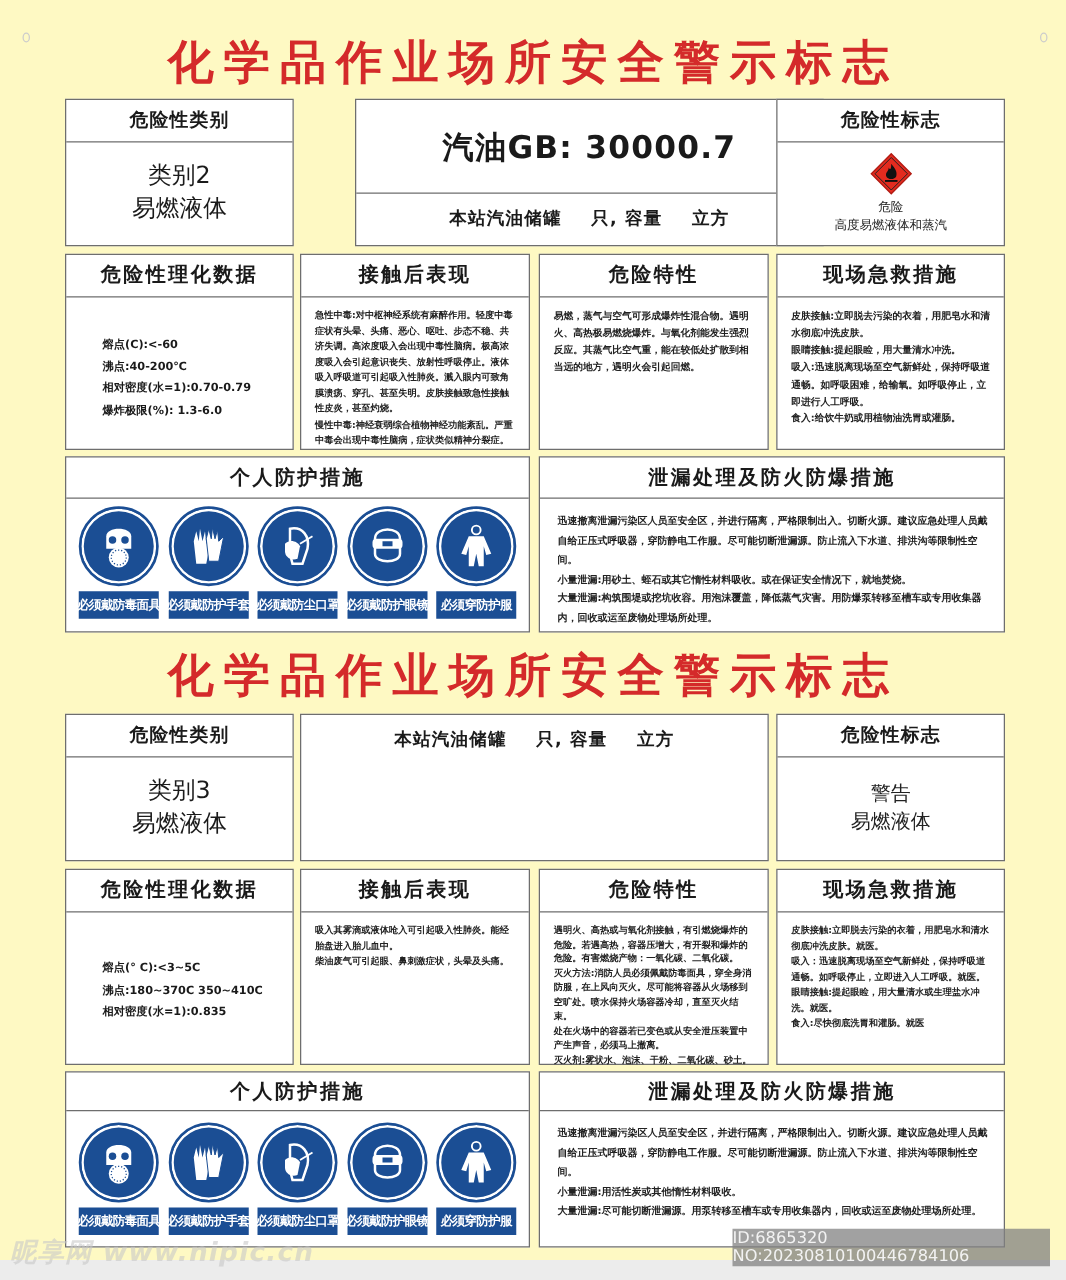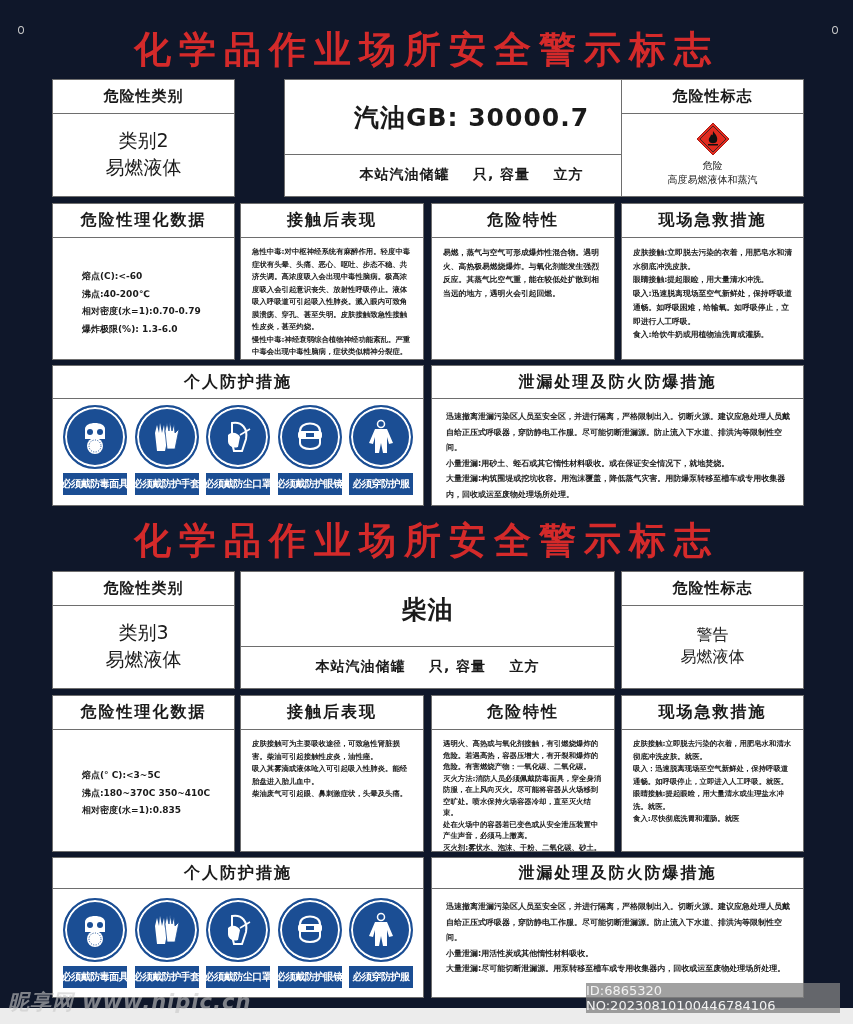--- a/index.html
+++ b/index.html
@@ -4,21 +4,21 @@
 <style>
   html, body { margin: 0; padding: 0; }
   body {
     width: 853px; height: 1024px; position: relative; overflow: hidden;
     background: #ececec;
     font-family: "DejaVu Sans", "Liberation Sans", sans-serif;
     color: #1a1a1a;
   }
   .board {
     position: absolute; left: 0; top: 0; width: 853px; height: 1008px;
-    background: #0f172a;
+    background: #fef9c3;
   }
   .corner-hole { position: absolute; width: 4px; height: 6px; border: 1px solid #ccc; border-radius: 50%; }
   .title {
     position: absolute; left: 0; width: 853px; text-align: center;
     color: #d42a2a; font-weight: bold; font-size: 37px; letter-spacing: 8px;
     line-height: 44px;
   }
   .box {
     position: absolute; box-sizing: border-box;
     border: 1.5px solid #6e6e6e; background: #fff;
@@ -204,23 +204,20 @@
 
   <div class="box" style="left:52px;top:571px;width:183px;height:118px;">
     <div class="hdr sm" style="height:34px;">危险性类别</div>
     <div class="center-fill" style="height:80px;">
       <div class="cat-text">类别3</div>
       <div class="cat-text">易燃液体</div>
     </div>
   </div>
 
   <div class="box" style="left:240px;top:571px;width:375px;height:118px;">
-    <div class="center-fill" style="height:75px;border-bottom:1.5px solid #6e6e6e;box-sizing:border-box;">
-      <div class="product-name">柴油</div>
-    </div>
     <div class="center-fill" style="height:40px;">
       <div class="tank-line">本站汽油储罐    只, 容量    立方</div>
     </div>
   </div>
 
   <div class="box" style="left:621px;top:571px;width:183px;height:118px;">
     <div class="hdr sm" style="height:34px;">危险性标志</div>
     <div class="center-fill" style="height:80px;">
       <div class="serif-warn" style="font-size:16px;line-height:22px;">警告</div>
       <div class="serif-warn" style="font-size:16px;line-height:22px;">易燃液体</div>
@@ -232,21 +229,20 @@
     <div class="phys" style="padding-top:36px;">
       <p>熔点(° C):&lt;3~5C</p>
       <p>沸点:180~370C 350~410C</p>
       <p>相对密度(水=1):0.835</p>
     </div>
   </div>
 
   <div class="box" style="left:240px;top:695px;width:184px;height:157px;">
     <div class="hdr md" style="height:34px;">接触后表现</div>
     <div class="body-txt">
-      <p>皮肤接触可为主要吸收途径，可致急性肾脏损害。柴油可引起接触性皮炎，油性痤。</p>
       <p>吸入其雾滴或液体呛入可引起吸入性肺炎。能经胎盘进入胎儿血中。</p>
       <p>柴油废气可引起眼、鼻刺激症状，头晕及头痛。</p>
     </div>
   </div>
 
   <div class="box" style="left:431px;top:695px;width:184px;height:157px;">
     <div class="hdr md" style="height:34px;">危险特性</div>
     <div class="body-txt" style="line-height:11.5px;">
       <p>遇明火、高热或与氧化剂接触，有引燃烧爆炸的危险。若遇高热，容器压增大，有开裂和爆炸的危险。有害燃烧产物：一氧化碳、二氧化碳。</p>
       <p>灭火方法:消防人员必须佩戴防毒面具，穿全身消防服，在上风向灭火。尽可能将容器从火场移到空旷处。喷水保持火场容器冷却，直至灭火结束。</p>

